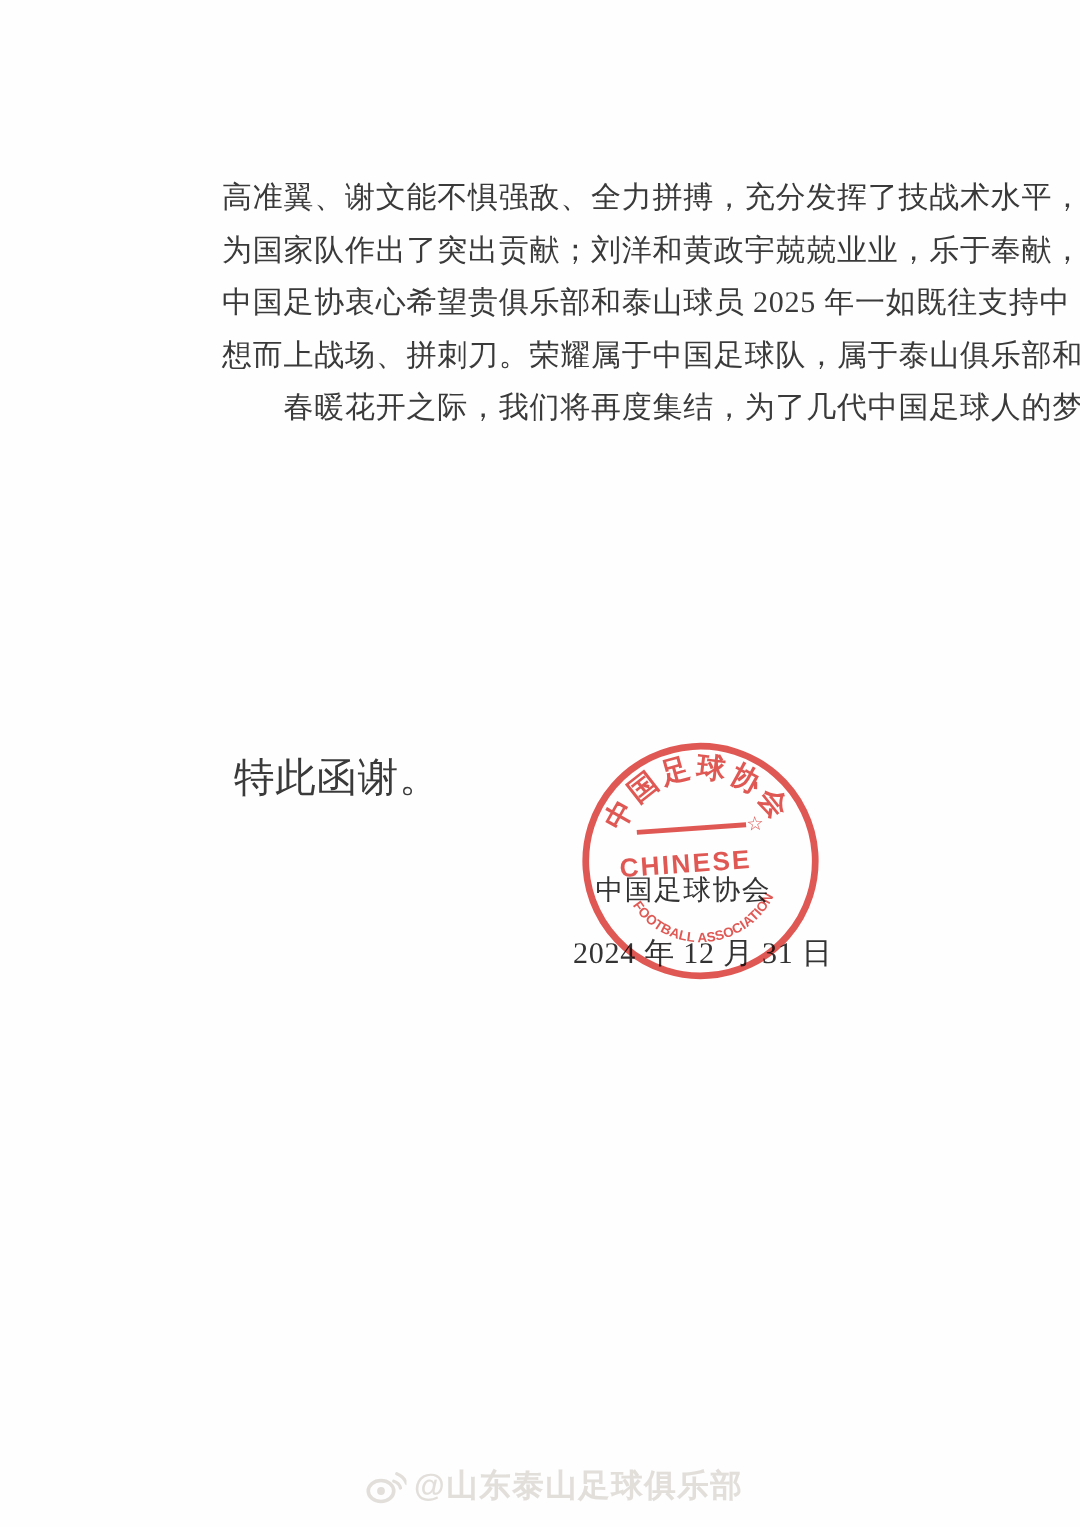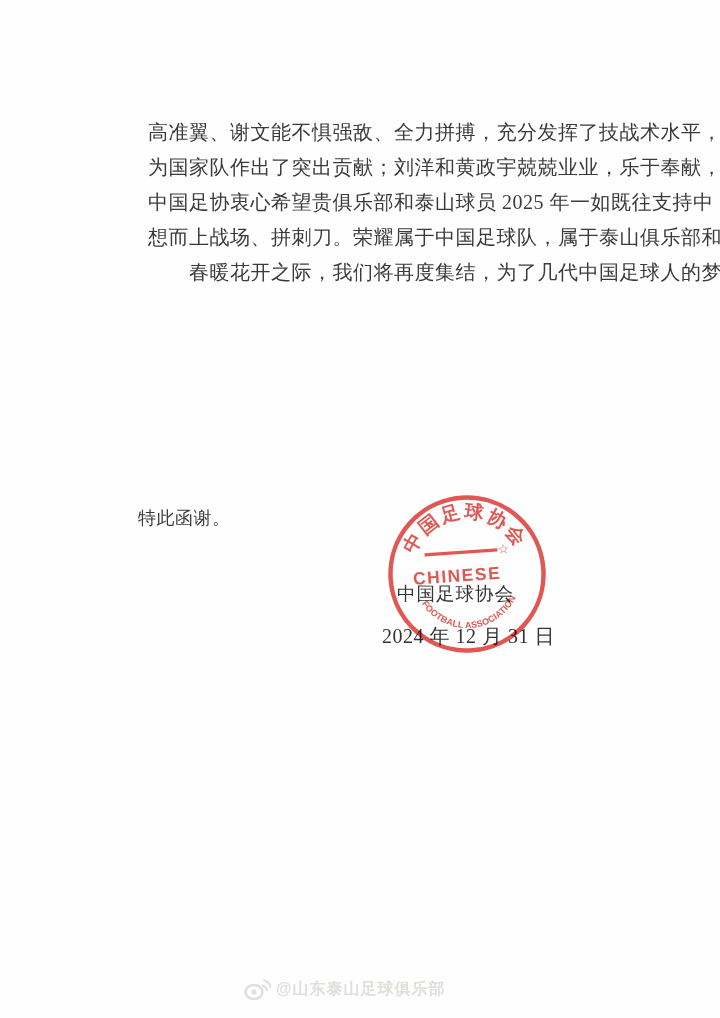--- a/index.html
+++ b/index.html
@@ -19,22 +19,22 @@
   .line {
     height:35px; line-height:35px;
     font-size:20px; letter-spacing:0.5px;
     text-align:justify; text-align-last:justify;
     white-space:nowrap;
     color:#3a3a3a;
   }
   .line.last { text-align-last:left; white-space:normal; }
   .line.indent { padding-left:41px; }
   .closing {
-    position:absolute; left:138px; top:503px;
-    font-size:18px; line-height:30px; letter-spacing:0.5px;
+    position:absolute; left:156px; top:503px;
+    font-size:27px; line-height:30px; letter-spacing:0.5px;
     color:#3a3a3a;
   }
   .signature {
     position:absolute; left:397px; top:582px;
     font-size:18.5px; line-height:24px; letter-spacing:1px;
     color:#333333; z-index:2;
   }
   .letter-date {
     position:absolute; left:382px; top:623px;
     font-size:20px; line-height:26px; letter-spacing:0.5px;
@@ -45,25 +45,25 @@
     position:absolute; left:386px; top:493px;
     width:162px; height:162px;
     z-index:3;
     mix-blend-mode:multiply;
     opacity:0.92;
     transform:rotate(-4deg);
   }
   
   .watermark {
     position:absolute; left:243px; top:976px;
-    display:flex; align-items:center; gap:5px;
+    display:flex; align-items:flex-end; gap:5px;
     color:#e2dfdb;
     font-family:"Liberation Sans", sans-serif;
     font-weight:bold;
-    font-size:16px; letter-spacing:1px;
+    font-size:21px; letter-spacing:1px;
     user-select:none;
   }
   .watermark svg { display:block; }
 </style>
 </head>
 <body>
 
 <div class="page">
 
   <div class="letter-body">

